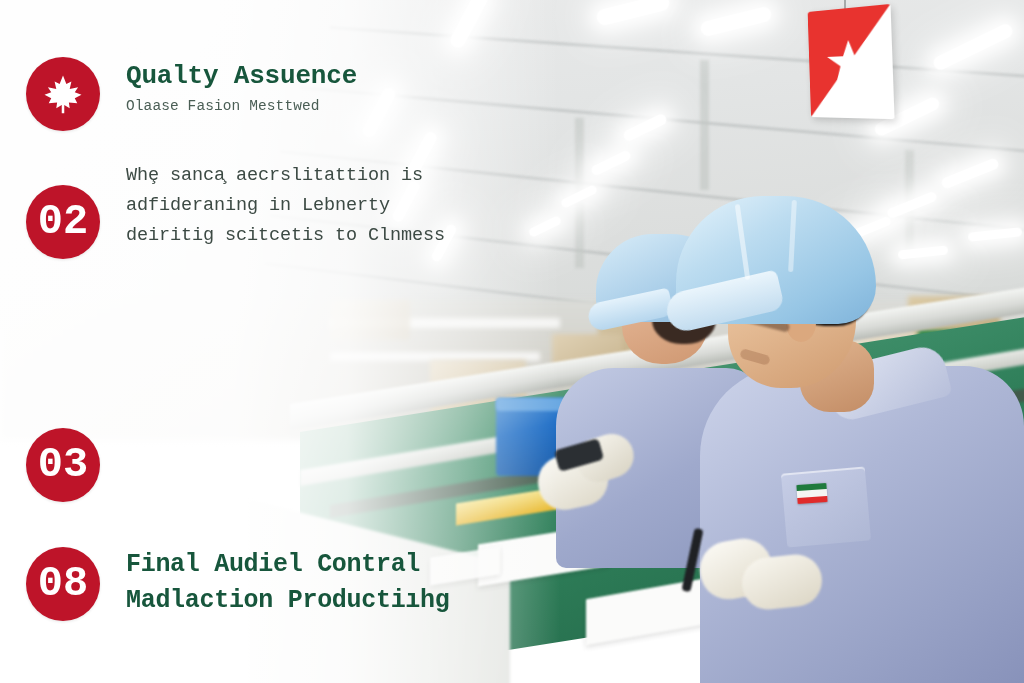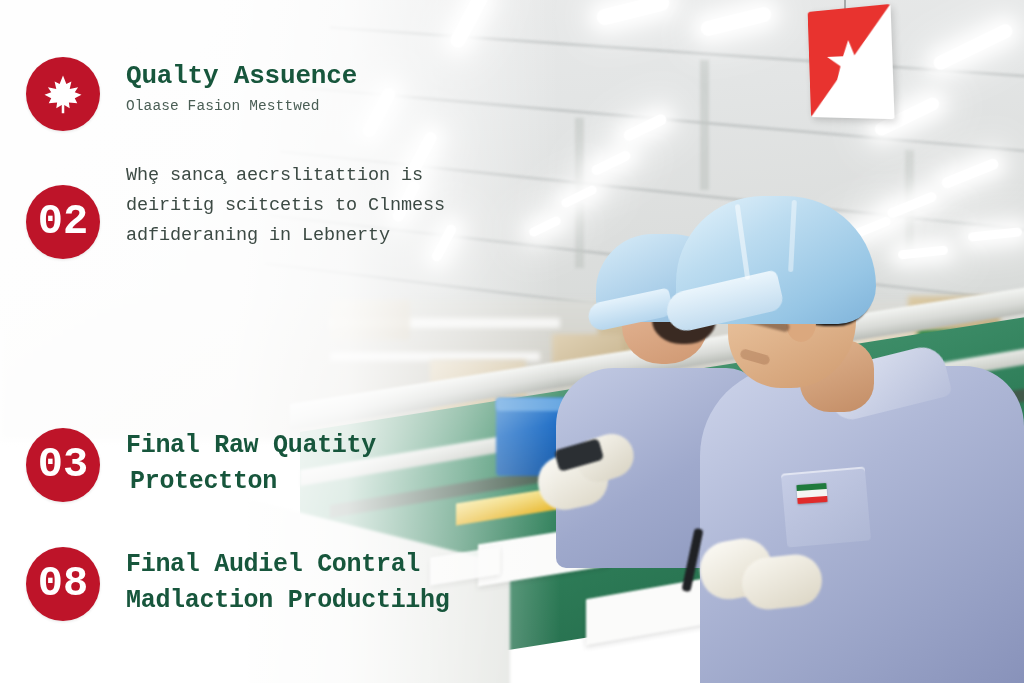--- a/index.html
+++ b/index.html
@@ -305,36 +305,30 @@
       </div>
     </div>
 
     <div class="row" style="left:26px;top:185px;">
       <div class="badge" style="background:#BE1429;">
         <span>02</span>
       </div>
       <div class="texts" style="margin-left:26px;padding-top:0;">
         <div class="para" style="color:#3C4A44;margin-top:-24px;">
           <div>Whȩ sanca̧ aecrslitattion is</div>
+          <div>adfideraning in Lebnerty</div>
           <div>deiritig scitcetis to Clnmess</div>
-          <div>adfideraning in Lebnerty</div>
         </div>
       </div>
     </div>
 
 
     <div class="row" style="left:26px;top:428px;">
       <div class="badge" style="background:#BE1429;">
         <span>03</span>
-      </div>
-      <div class="texts">
-        <div class="item-title" style="color:#17563C;margin-top:-4px;">
-          <div class="l1">Final Raw Quatity</div>
-          <div class="l2">Protectton</div>
-        </div>
       </div>
     </div>
 
     <div class="row r08" style="left:26px;top:547px;">
       <div class="badge" style="background:#BE1429;align-items:center;">
         <span>08</span>
       </div>
       <div class="texts">
         <div class="item-title" style="color:#17563C;margin-top:-4px;">
           <div class="l1">Final Audiel Contral</div>

